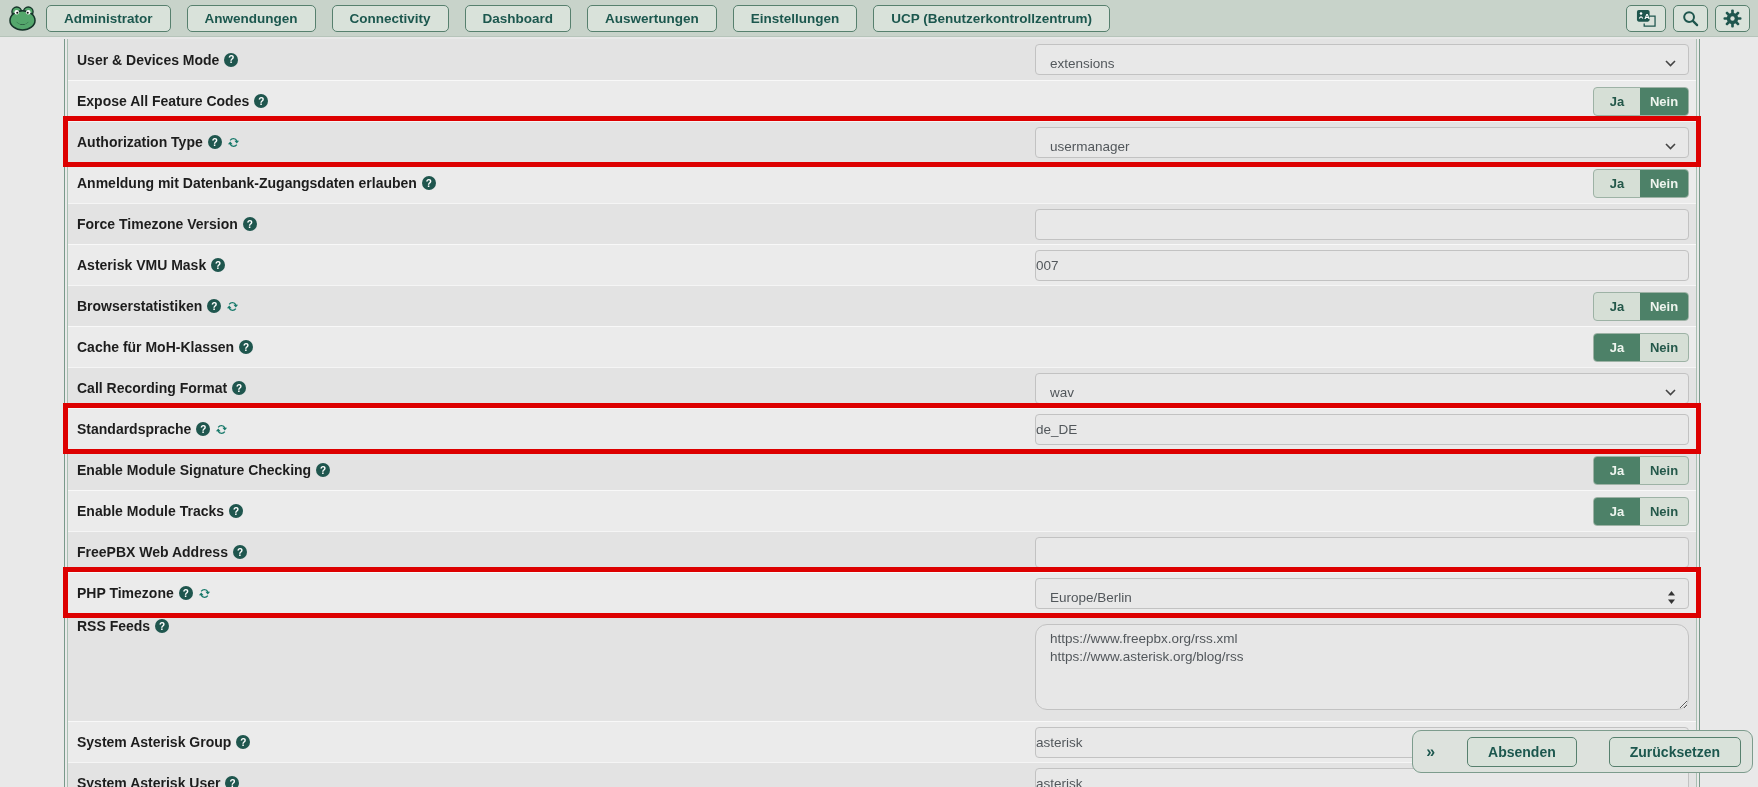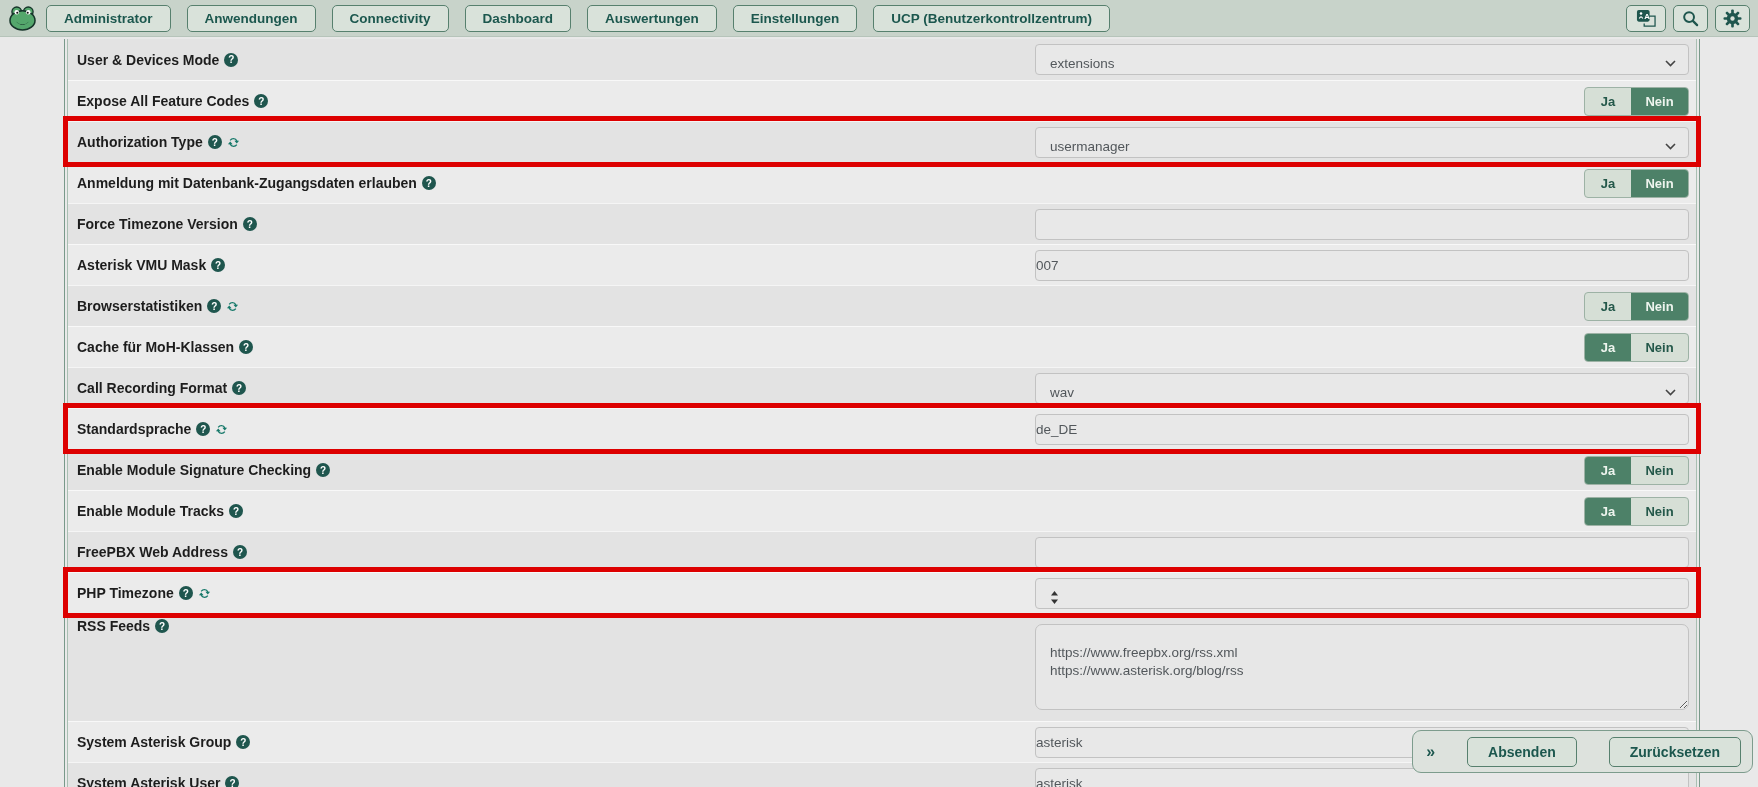--- a/index.html
+++ b/index.html
@@ -69,33 +69,33 @@
     border-radius:4px;display:flex;align-items:center;padding:8px 12px 0 14px;cursor:pointer;
   }
   .sel .val{flex:1;font-size:13.5px;color:var(--value-color);}
   .txt{
     width:100%;height:31px;background:var(--input-bg);border:1px solid var(--input-border);
     border-radius:4px;padding:0 0;font-size:13.5px;color:var(--value-color);
     font-family:inherit;outline:none;
   }
   .ta{
     width:100%;height:86px;margin:10px 0;background:#e7e7e7;border:1px solid var(--input-border);
-    border-radius:7px;padding:19px 14px;font-size:13.5px;line-height:18px;color:var(--value-color);
+    border-radius:12px;padding:5px 14px;font-size:13.5px;line-height:18px;color:var(--value-color);
     font-family:inherit;outline:none;resize:both;
   }
   .toggle{
     display:flex;height:29px;border:1px solid #9db2a5;border-radius:4px;overflow:hidden;
     background:var(--toggle-off-bg);flex:0 0 auto;
   }
   .toggle .t{
     border:none;height:100%;font-family:inherit;font-size:13px;font-weight:bold;
     background:transparent;color:var(--toggle-off-text);cursor:pointer;padding:0;
   }
   .toggle .t.yes{width:46px;}
-  .toggle .t.no{width:57px;}
+  .toggle .t.no{width:48px;}
   .toggle .t.on{background:var(--toggle-on-bg);color:var(--toggle-on-text);}
   
   .fbar{
     position:absolute;right:5px;bottom:14px;height:43px;
     background:var(--footer-bg);border:1px solid #7d9c8d;border-radius:9px;
     display:flex;align-items:center;gap:9px;padding:0 11px 0 13px;z-index:5;
   }
   .chev{color:var(--accent);font-weight:bold;font-size:16px;cursor:pointer;line-height:1;}
   .fbar .btn{
     height:30px;padding:0 20px;border:1px solid var(--btn-border);border-radius:5px;
@@ -336,20 +336,21 @@
           <span class="help">?</span>
           <span class="refresh-wrap">
             <svg width="13" height="13" viewBox="0 0 16 16">
               <path fill="#17796a" d="M8 2.5a5.5 5.5 0 0 1 5 3.2h1.9L12 9.2 9.1 5.7h2A3.9 3.9 0 0 0 8 4.1c-1.4 0-2.6.7-3.4 1.8L3.3 5A5.5 5.5 0 0 1 8 2.5z"></path>
               <path fill="#17796a" d="M8 13.5a5.5 5.5 0 0 1-5-3.2H1.1L4 6.8l2.9 3.5h-2A3.9 3.9 0 0 0 8 11.9c1.4 0 2.6-.7 3.4-1.8l1.3.9A5.5 5.5 0 0 1 8 13.5z"></path>
             </svg>
           </span>
         </div>
         <div class="cell-control">
           <div class="sel">
+            <span class="val">Europe/Berlin</span>
             <svg width="9" height="13" viewBox="0 0 9 13">
               <path d="M4.5 0 8 4.6H1z" fill="#333"></path>
               <path d="M4.5 13 1 8.4h7z" fill="#333"></path>
             </svg>
           </div>
         </div>
       </div>
       <div class="row odd tall">
         <div class="cell-label">
           <span class="lbl">RSS Feeds</span>

